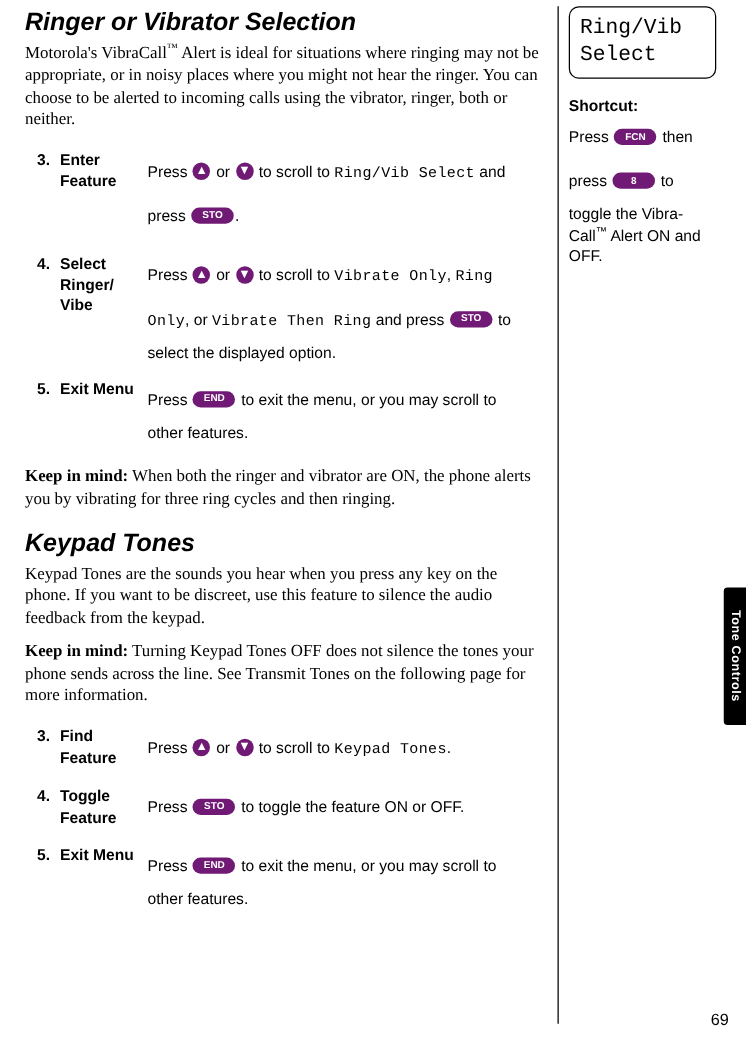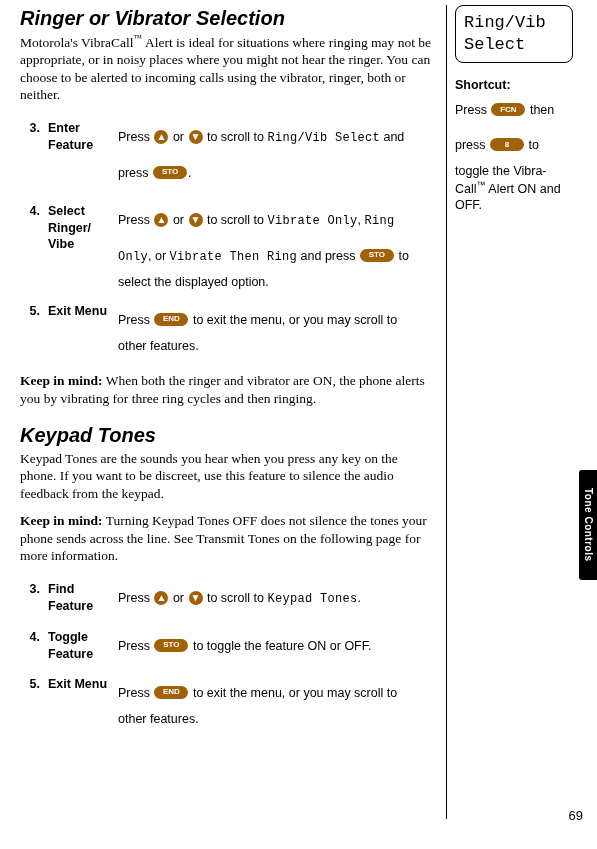--- a/index.html
+++ b/index.html
@@ -67,21 +67,21 @@
   }
   .lcd {
     font-family: "Courier New", monospace;
     font-size: 12px;
     letter-spacing: 0.3px;
   }
   .key-pill {
     display: inline-flex;
     align-items: center;
     justify-content: center;
-    background: #a16207;
+    background: #701a75;
     color: #fff;
     border-radius: 9px;
     font-family: Arial, Helvetica, sans-serif;
     font-size: 8px;
     font-weight: bold;
     min-width: 26px;
     height: 13px;
     padding: 0 4px;
     line-height: 12px;
     vertical-align: middle;

